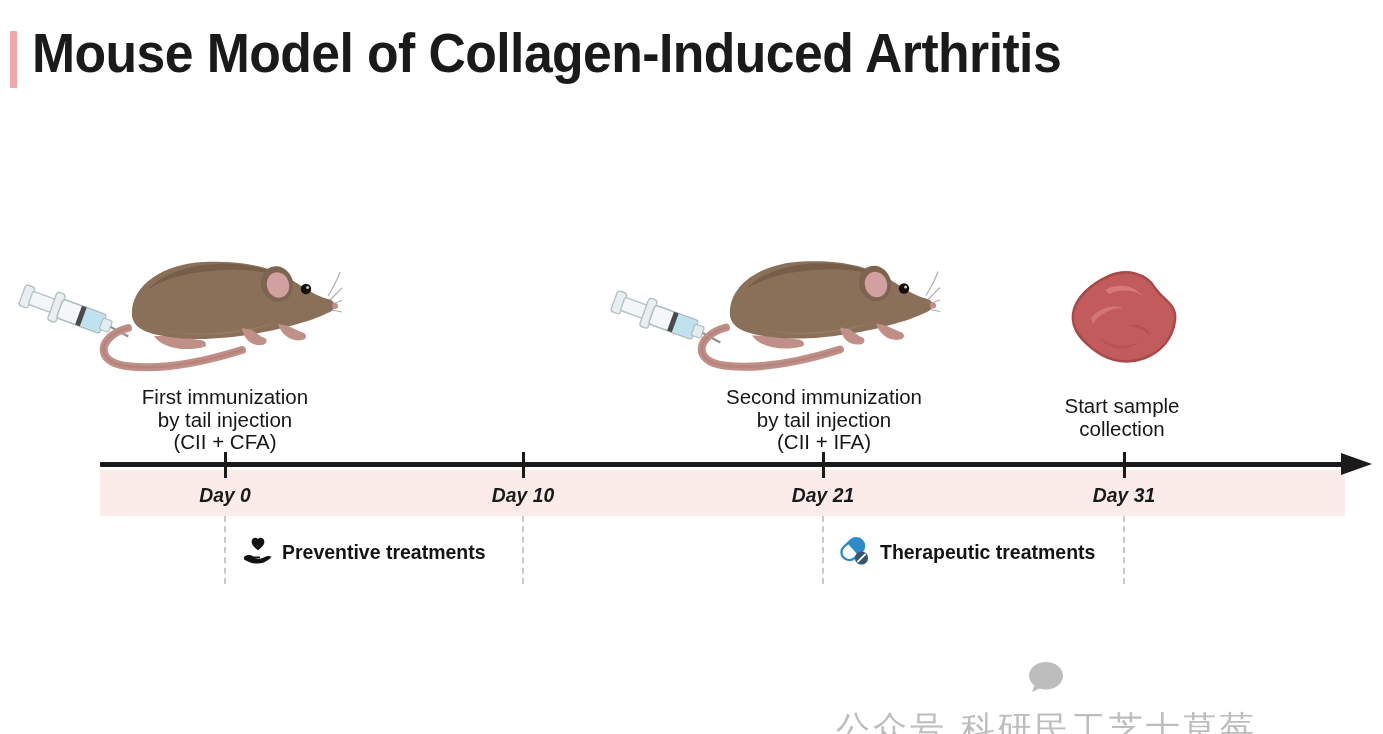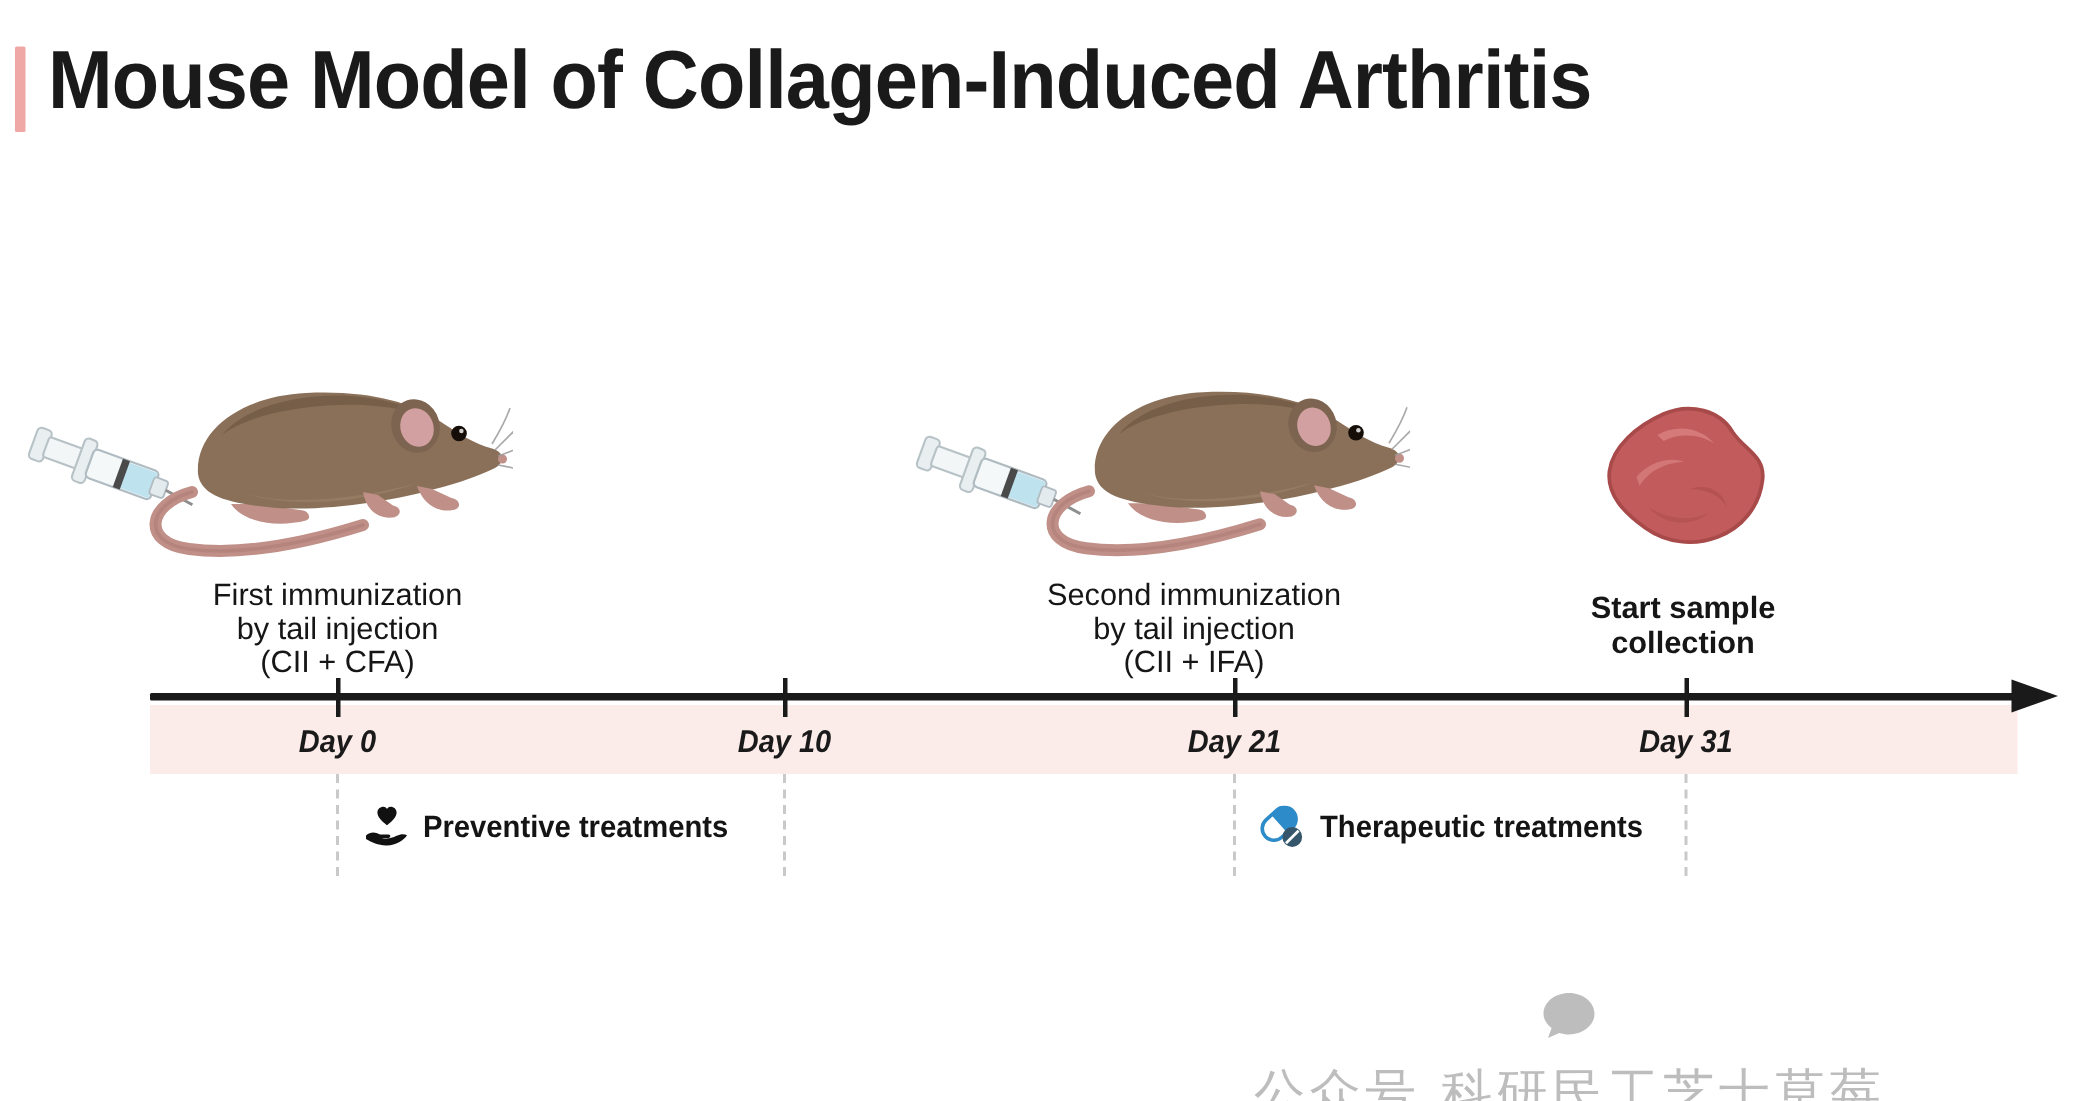--- a/index.html
+++ b/index.html
@@ -174,25 +174,25 @@
     <path d="M26 50 C34 40 48 36 58 40 C46 40 34 46 28 56 Z" fill="#d98181" opacity=".7"></path>
     <path d="M62 58 C74 54 84 60 86 70 C82 62 72 58 62 58 Z" fill="#a94a4a" opacity=".55"></path>
     <path d="M34 70 C46 78 62 80 74 74 C62 84 44 82 34 70 Z" fill="#a94a4a" opacity=".45"></path>
   </svg>
 
 
   <div class="cap" style="left:105px;top:386px;width:240px;">First immunization
 by tail injection
 (CII + CFA)</div>
 
-  <div class="cap" style="left:672px;top:386px;width:248px;">Second immunization
+  <div class="cap" style="left:700px;top:386px;width:248px;">Second immunization
 by tail injection
 (CII + IFA)</div>
 
-  <div class="cap" style="left:1032px;top:395px;width:180px;font-weight:bold;">Start sample
+  <div class="cap" style="left:1032px;top:395px;width:180px;">Start sample
 collection</div>
 
   <div class="pinkband"></div>
   <div class="axis"></div>
   <div class="arrow-head"></div>
 
   <div class="tick" style="left:224px;"></div>
   <div class="tick" style="left:522px;"></div>
   <div class="tick" style="left:822px;"></div>
   <div class="tick" style="left:1123px;"></div>

